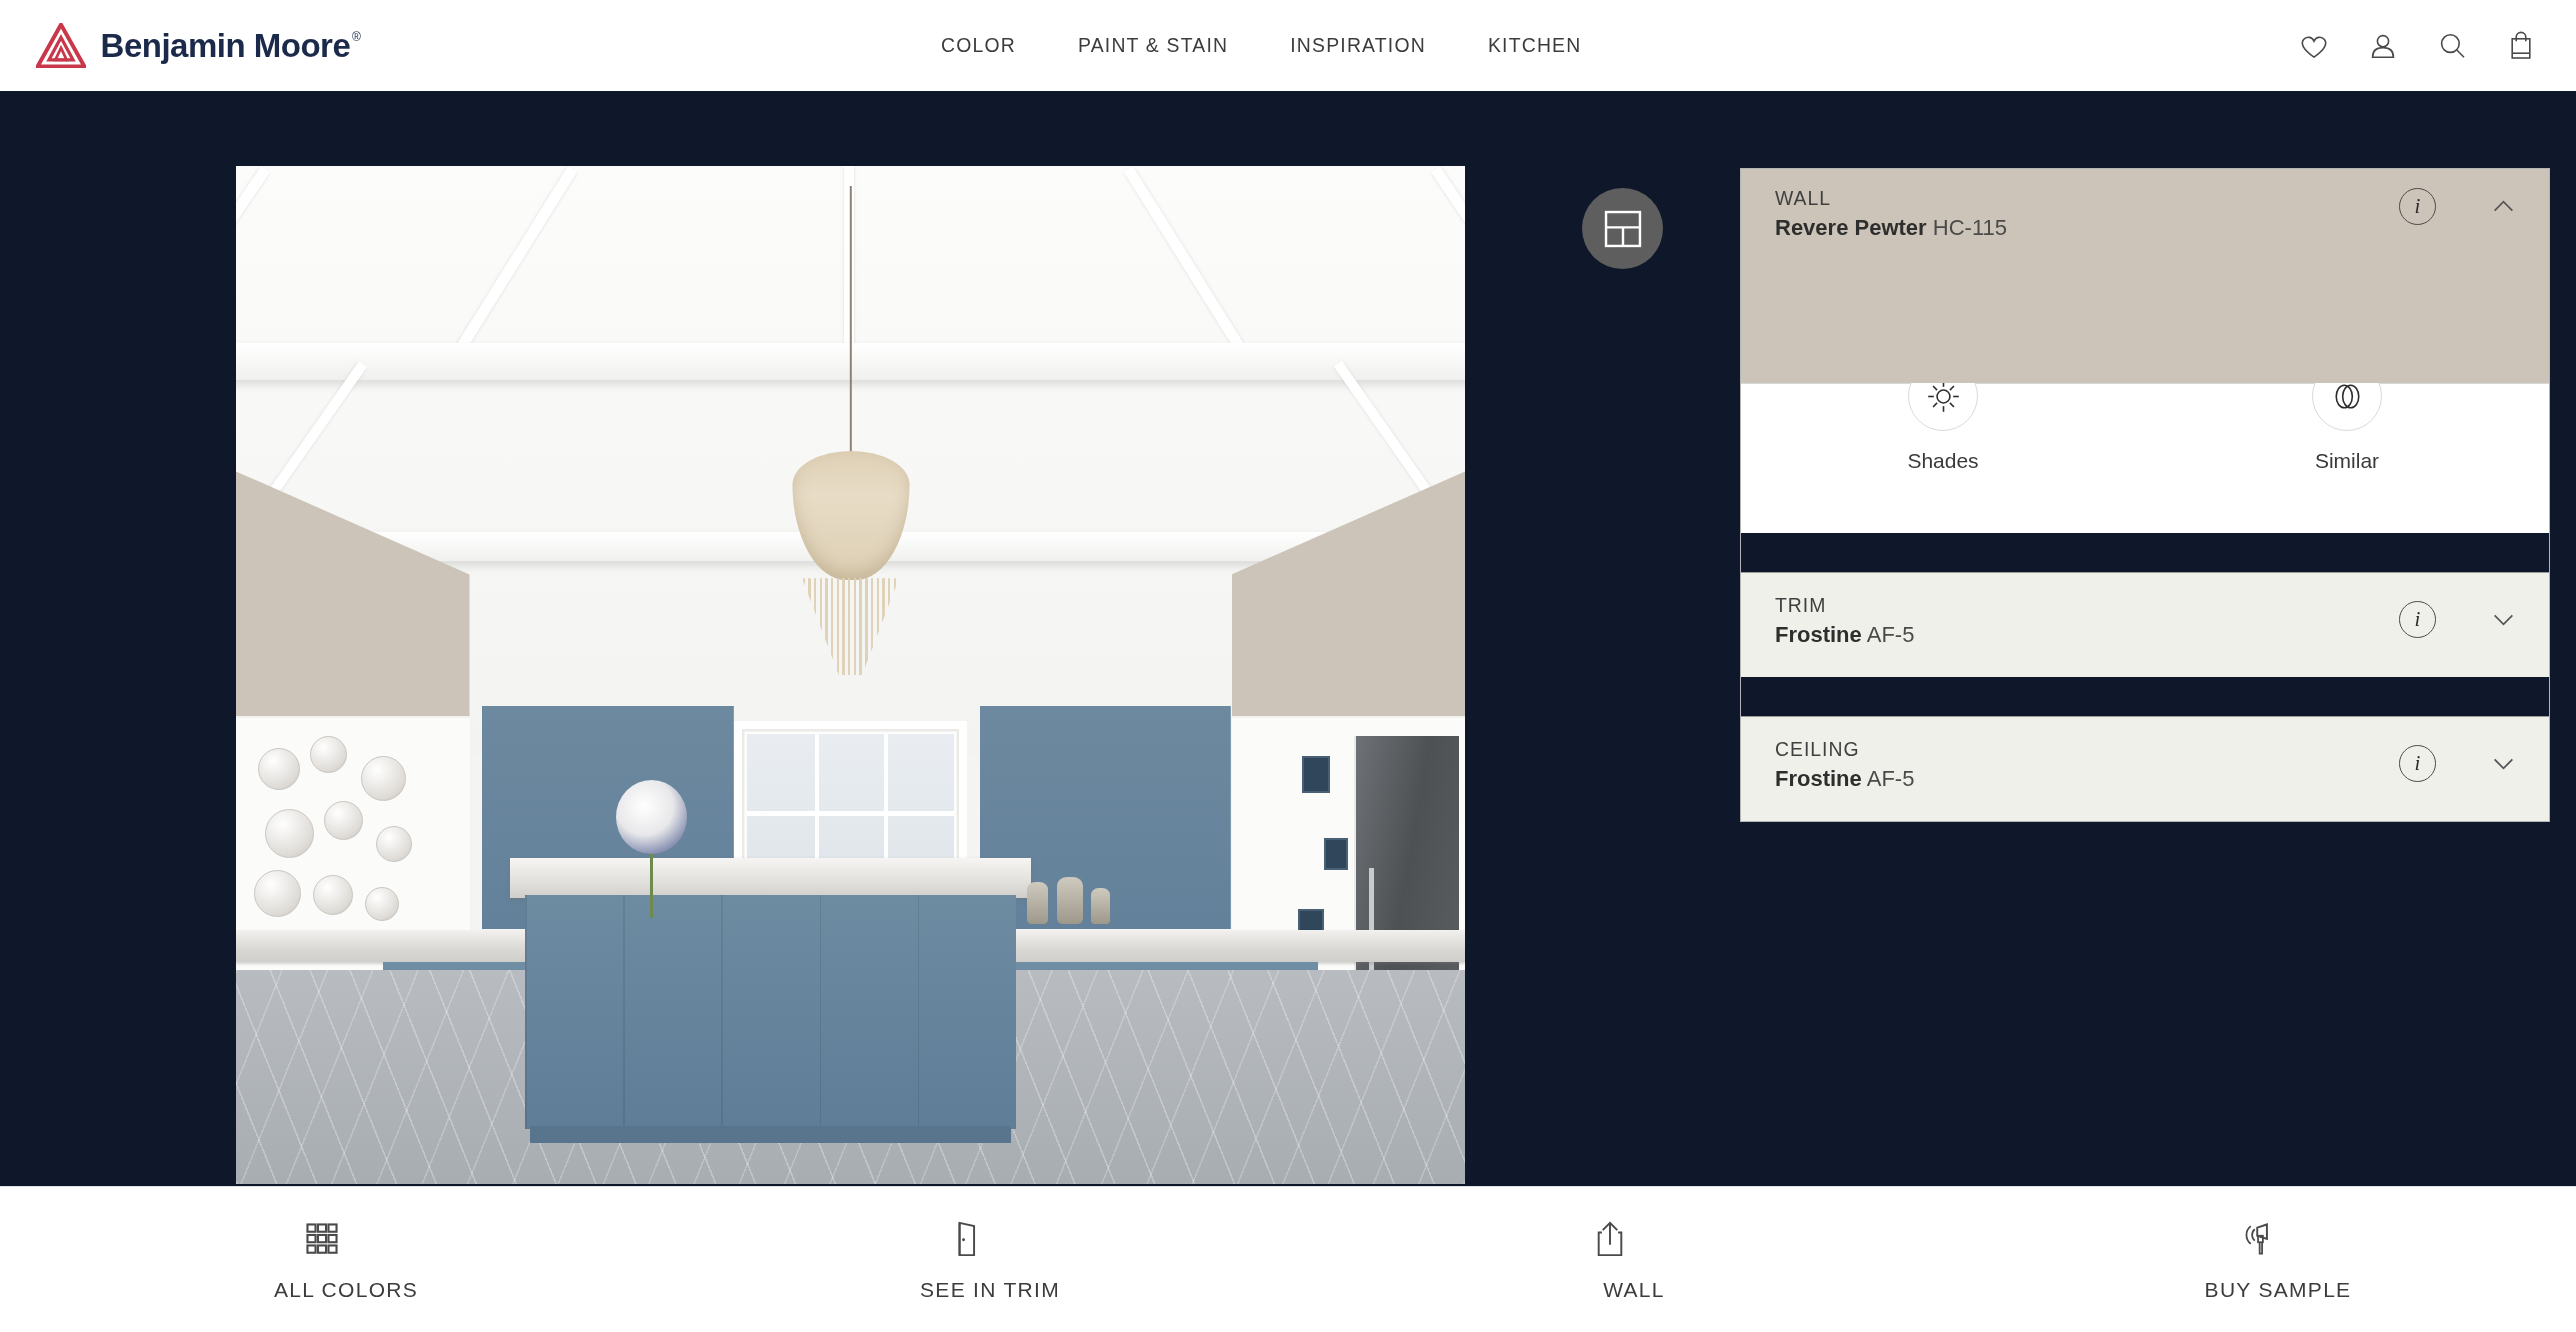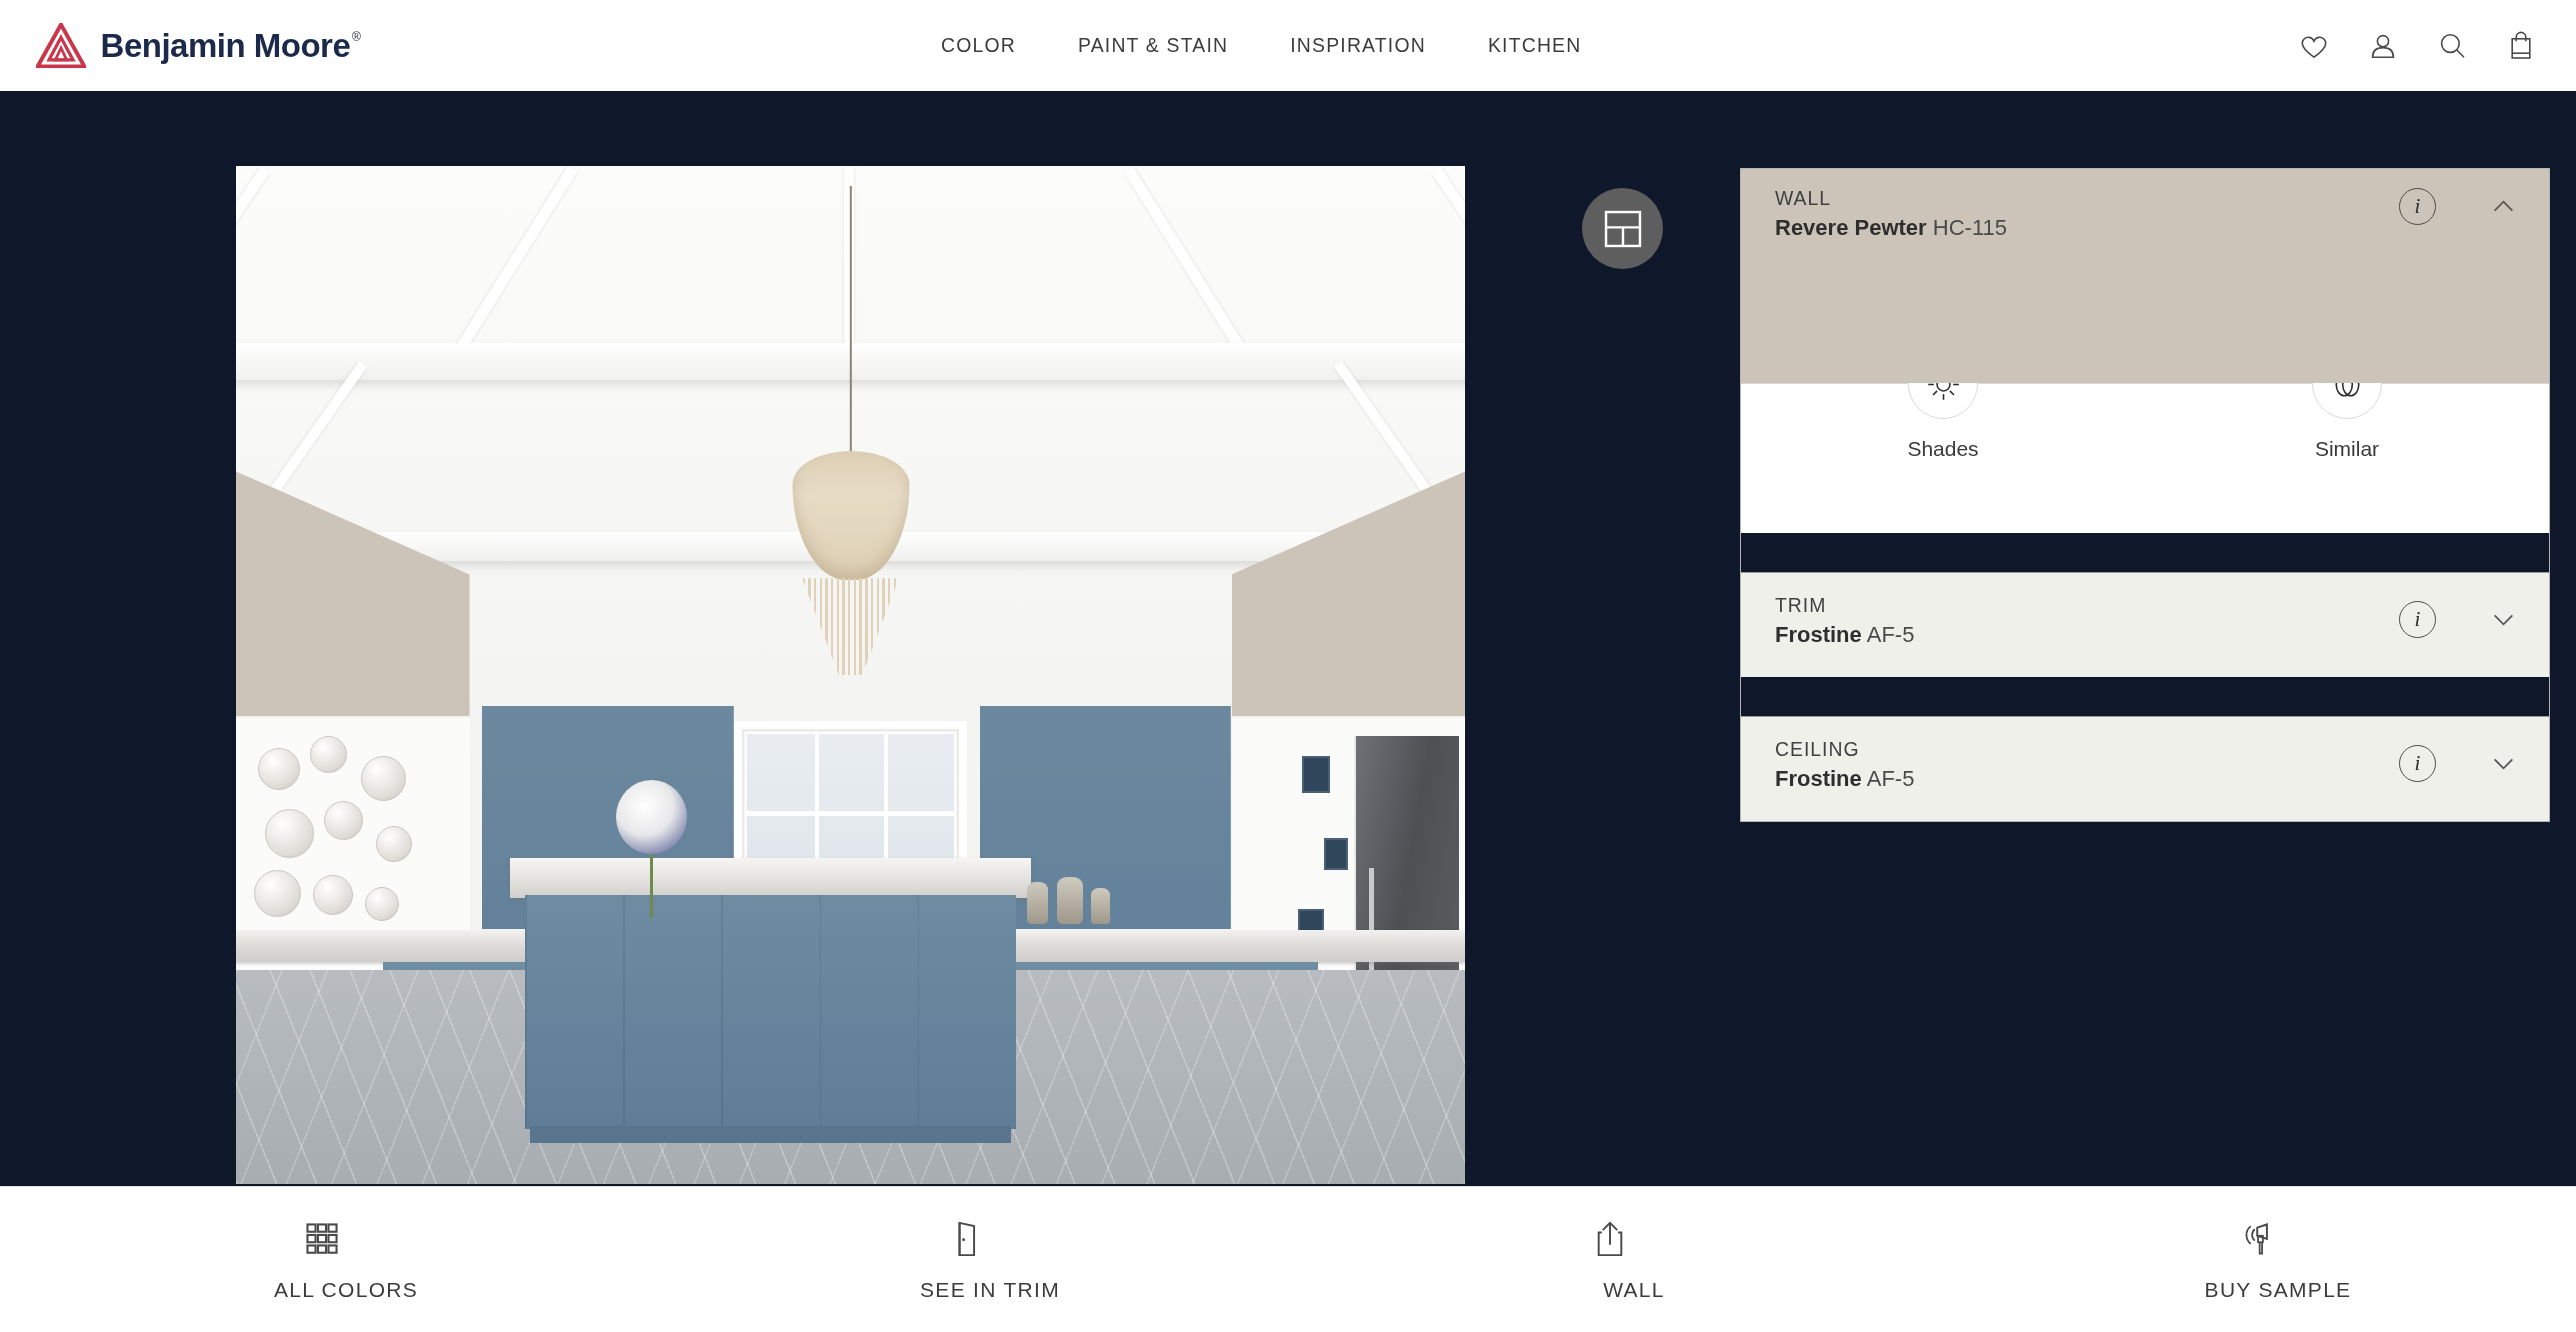--- a/index.html
+++ b/index.html
@@ -243,21 +243,21 @@
     font-size: 21px; color: #2e2e2e; cursor: pointer;
   }
   .chev { width: 29px; height: 29px; cursor: pointer; }
 
   .tools-row {
     display: flex; background: #ffffff; height: 150px;
     border-top: 0.8px solid #d8d8d8;
   }
   .tool {
     flex: 1; display: flex; flex-direction: column; align-items: center;
-    justify-content: flex-start; padding-top: 0; cursor: pointer;
+    justify-content: flex-start; padding-top: 12px; cursor: pointer;
   }
   .tool-circle {
     width: 70px; height: 70px; border-radius: 50%; background: #fff;
     border: 0.8px solid #dadada; margin-top: -35px;
     display: flex; align-items: center; justify-content: center;
   }
   .tool-label { margin-top: 18px; font-size: 21px; color: #3a3a3a; }
 
   .flat-row {
     position: relative; width: 100%; height: 105px;

